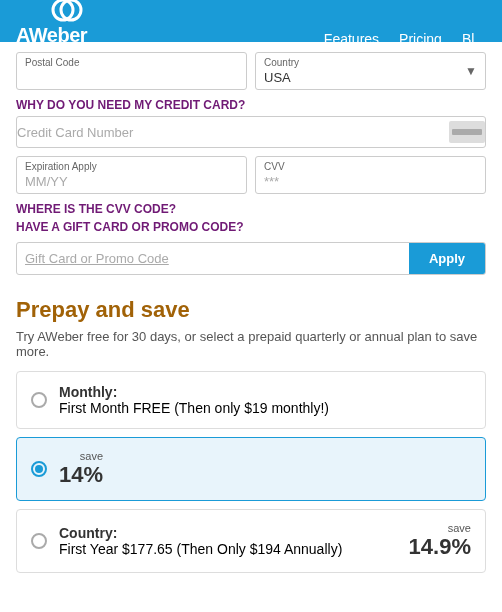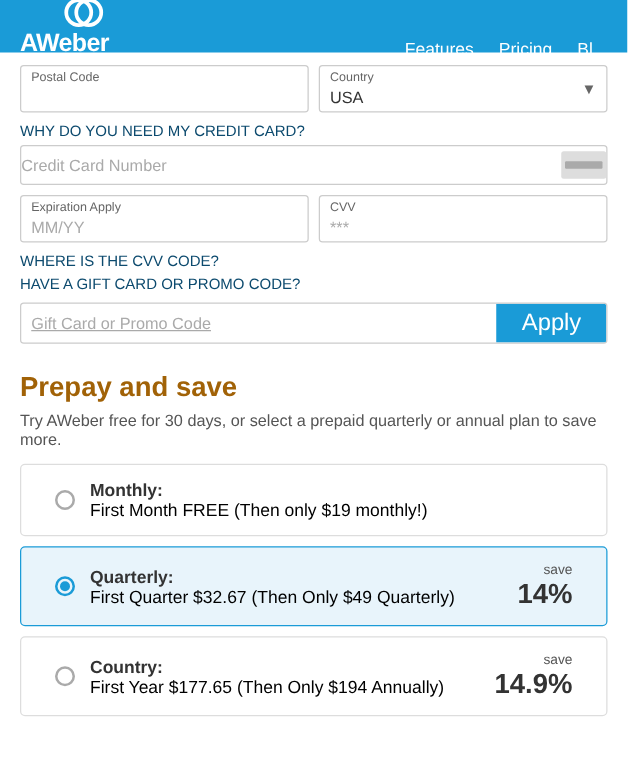--- a/index.html
+++ b/index.html
@@ -120,23 +120,23 @@
     }
     .cc-icon-line {
       width: 30px;
       height: 6px;
       background: #aaa;
       border-radius: 1px;
     }
 
     
     .info-link {
-      color: #0c4a6e;
+      color: #701a75;
       font-size: 12px;
-      font-weight: normal;
+      font-weight: bold;
       cursor: pointer;
       display: block;
       margin-bottom: 4px;
       text-transform: uppercase;
     }
 
     
     .promo-row {
       display: flex;
       border: 1px solid #ccc;
@@ -151,22 +151,22 @@
     .promo-placeholder {
       font-size: 13px;
       color: #aaa;
       text-decoration: underline;
     }
     .apply-btn {
       background: #1a9bd7;
       color: #fff;
       border: none;
       padding: 0 20px;
-      font-size: 19px;
-      font-weight: normal;
+      font-size: 13px;
+      font-weight: bold;
       cursor: pointer;
       min-width: 53px;
       text-align: center;
     }
 
     
     .prepay-section {
       margin-top: 22px;
     }
     .prepay-title {
@@ -181,21 +181,21 @@
       margin-bottom: 12px;
     }
 
     
     .plan-card {
       border: 1px solid #ddd;
       border-radius: 4px;
       margin-bottom: 8px;
       display: flex;
       align-items: center;
-      padding: 12px 27px;
+      padding: 12px 14px;
       background: #fff;
       position: relative;
     }
     .plan-card.selected {
       background: #e8f4fb;
       border-color: #1a9bd7;
     }
     .radio-btn {
       width: 16px;
       height: 16px;
@@ -315,24 +315,20 @@
           <div class="radio-btn"></div>
           <div class="plan-info">
             <div class="plan-name">Monthly:</div>
             <div class="plan-detail">First Month FREE (Then only $19 monthly!)</div>
           </div>
         </div>
         <div class="plan-card selected">
           <div class="radio-btn selected">
             <div class="radio-dot"></div>
           </div>
-          <div class="plan-info">
-            <div class="plan-name">Quarterly:</div>
-            <div class="plan-detail">First Quarter $32.67 (Then Only $49 Quarterly)</div>
-          </div>
           <div class="plan-save">
             <div class="save-label">save</div>
             <div class="save-pct">14%</div>
           </div>
         </div>
         <div class="plan-card">
           <div class="radio-btn"></div>
           <div class="plan-info">
             <div class="plan-name">Country:</div>
             <div class="plan-detail">First Year $177.65 (Then Only $194 Annually)</div>

